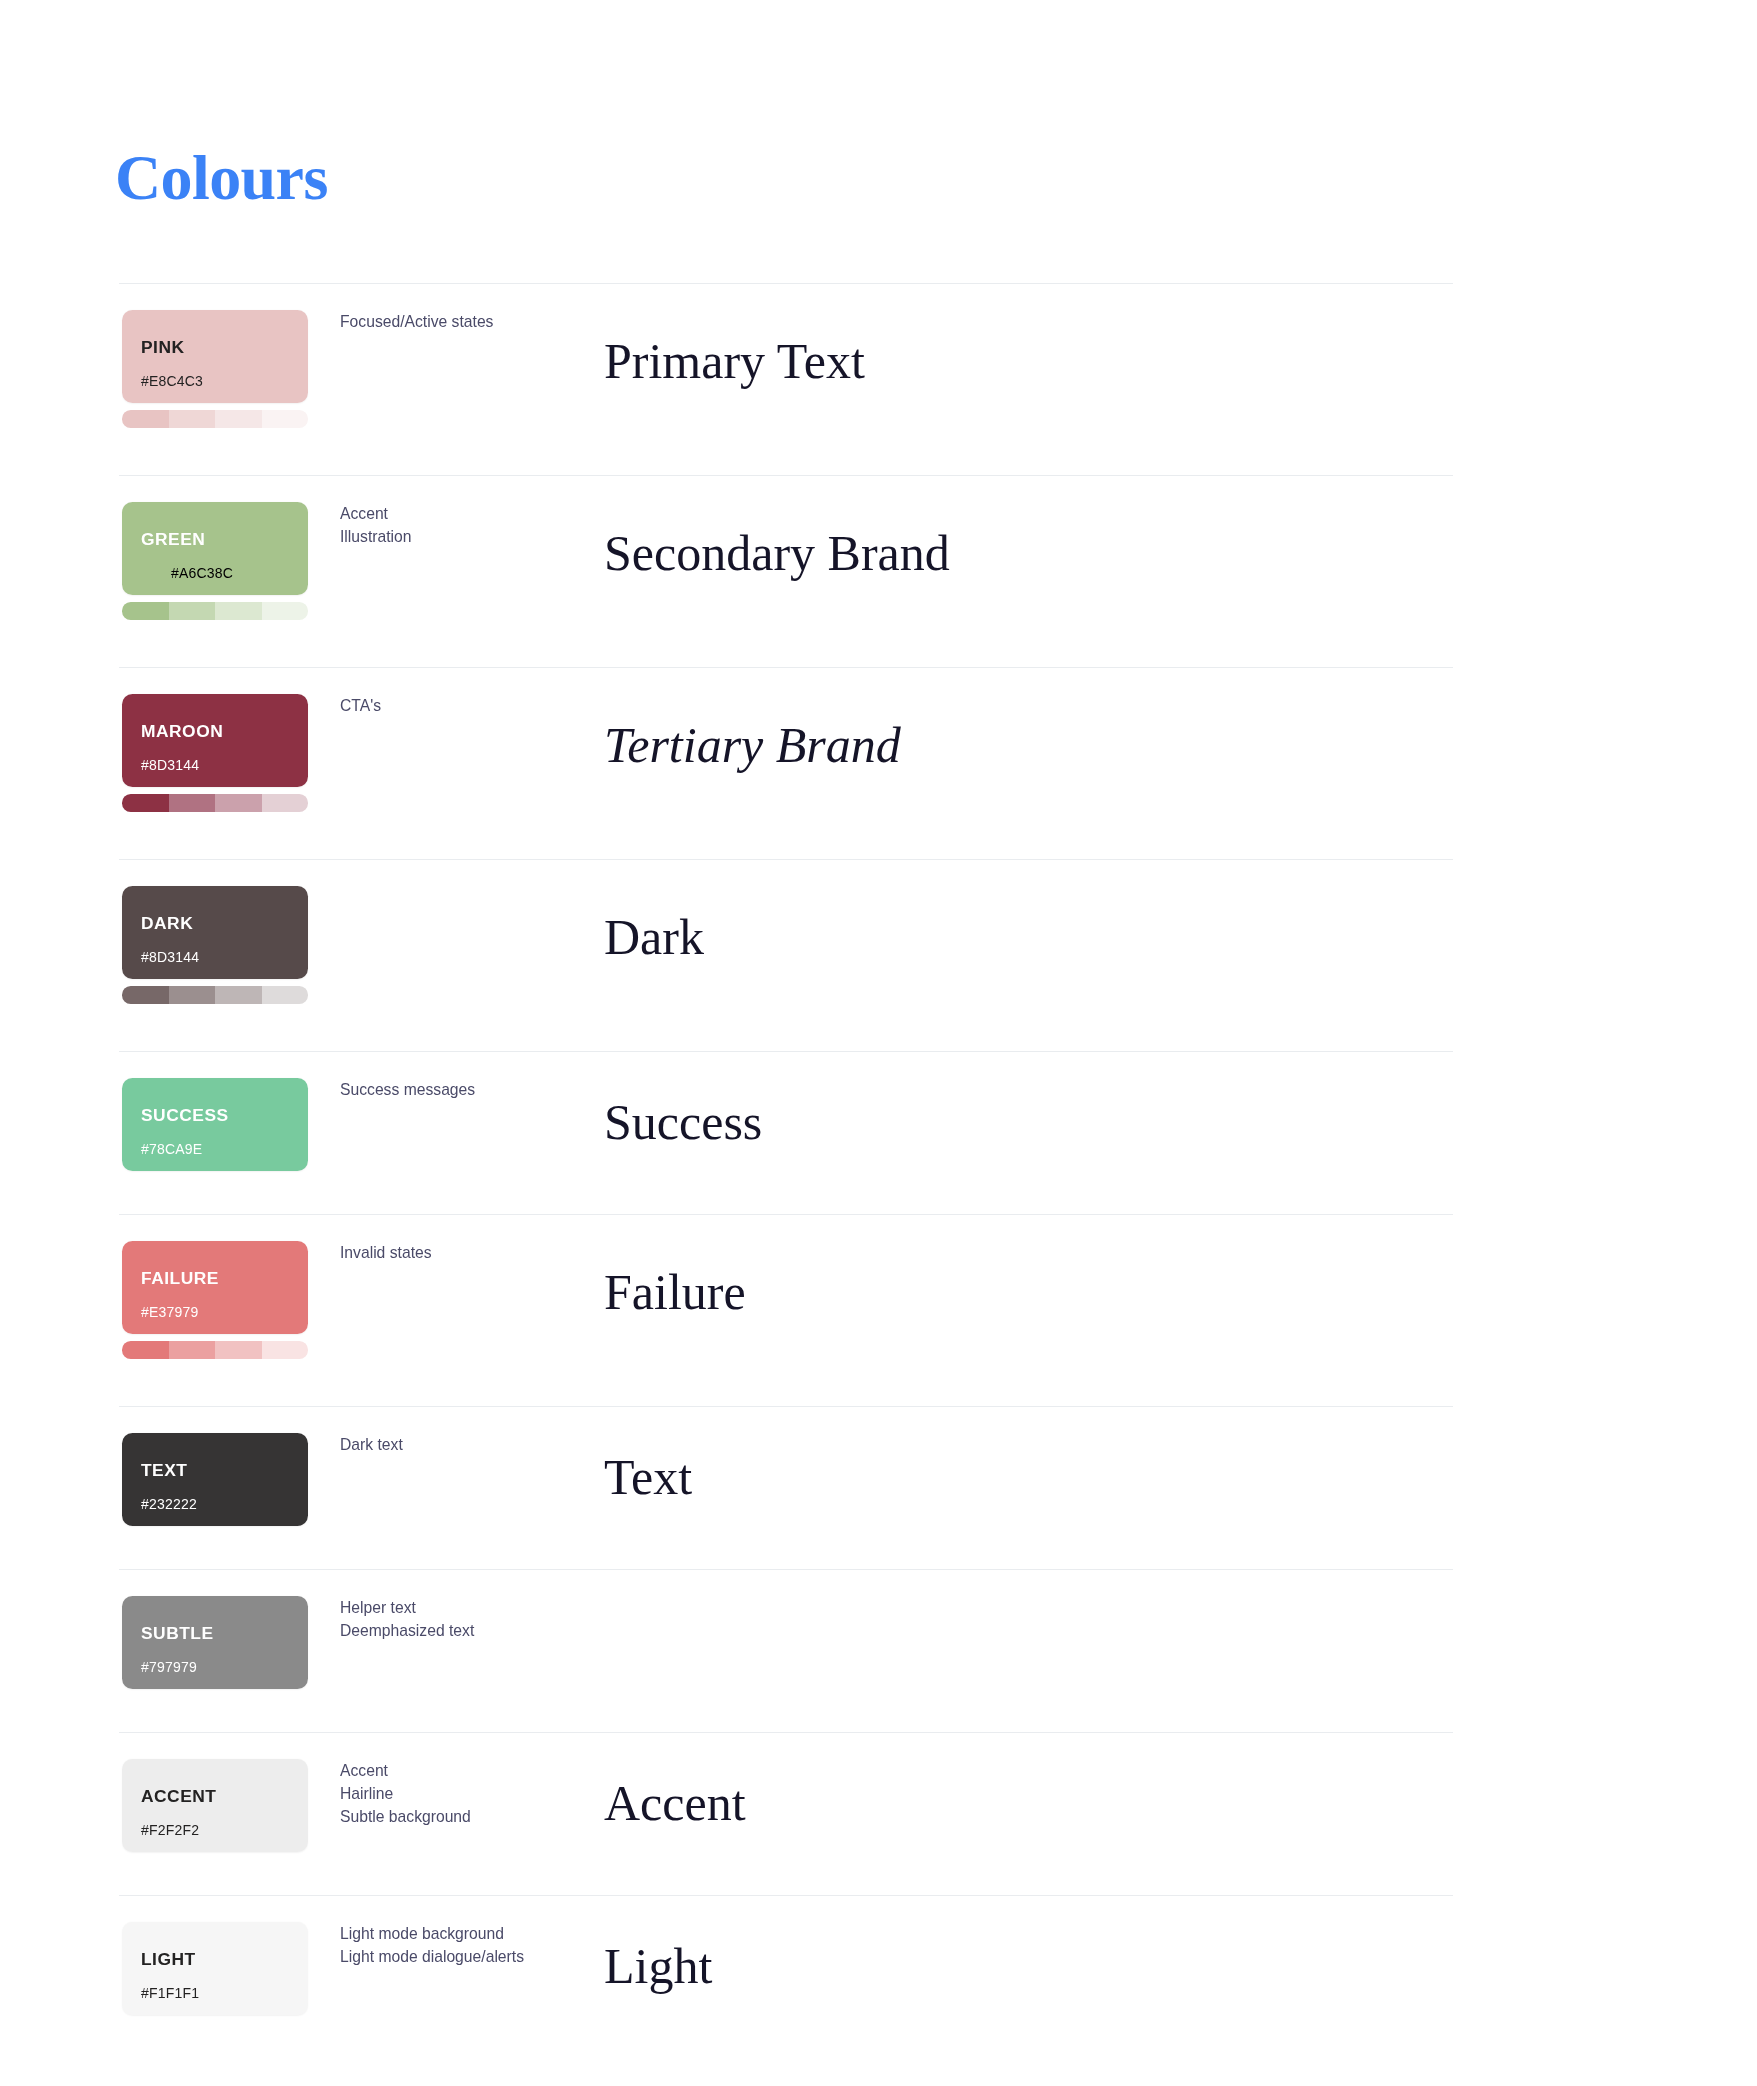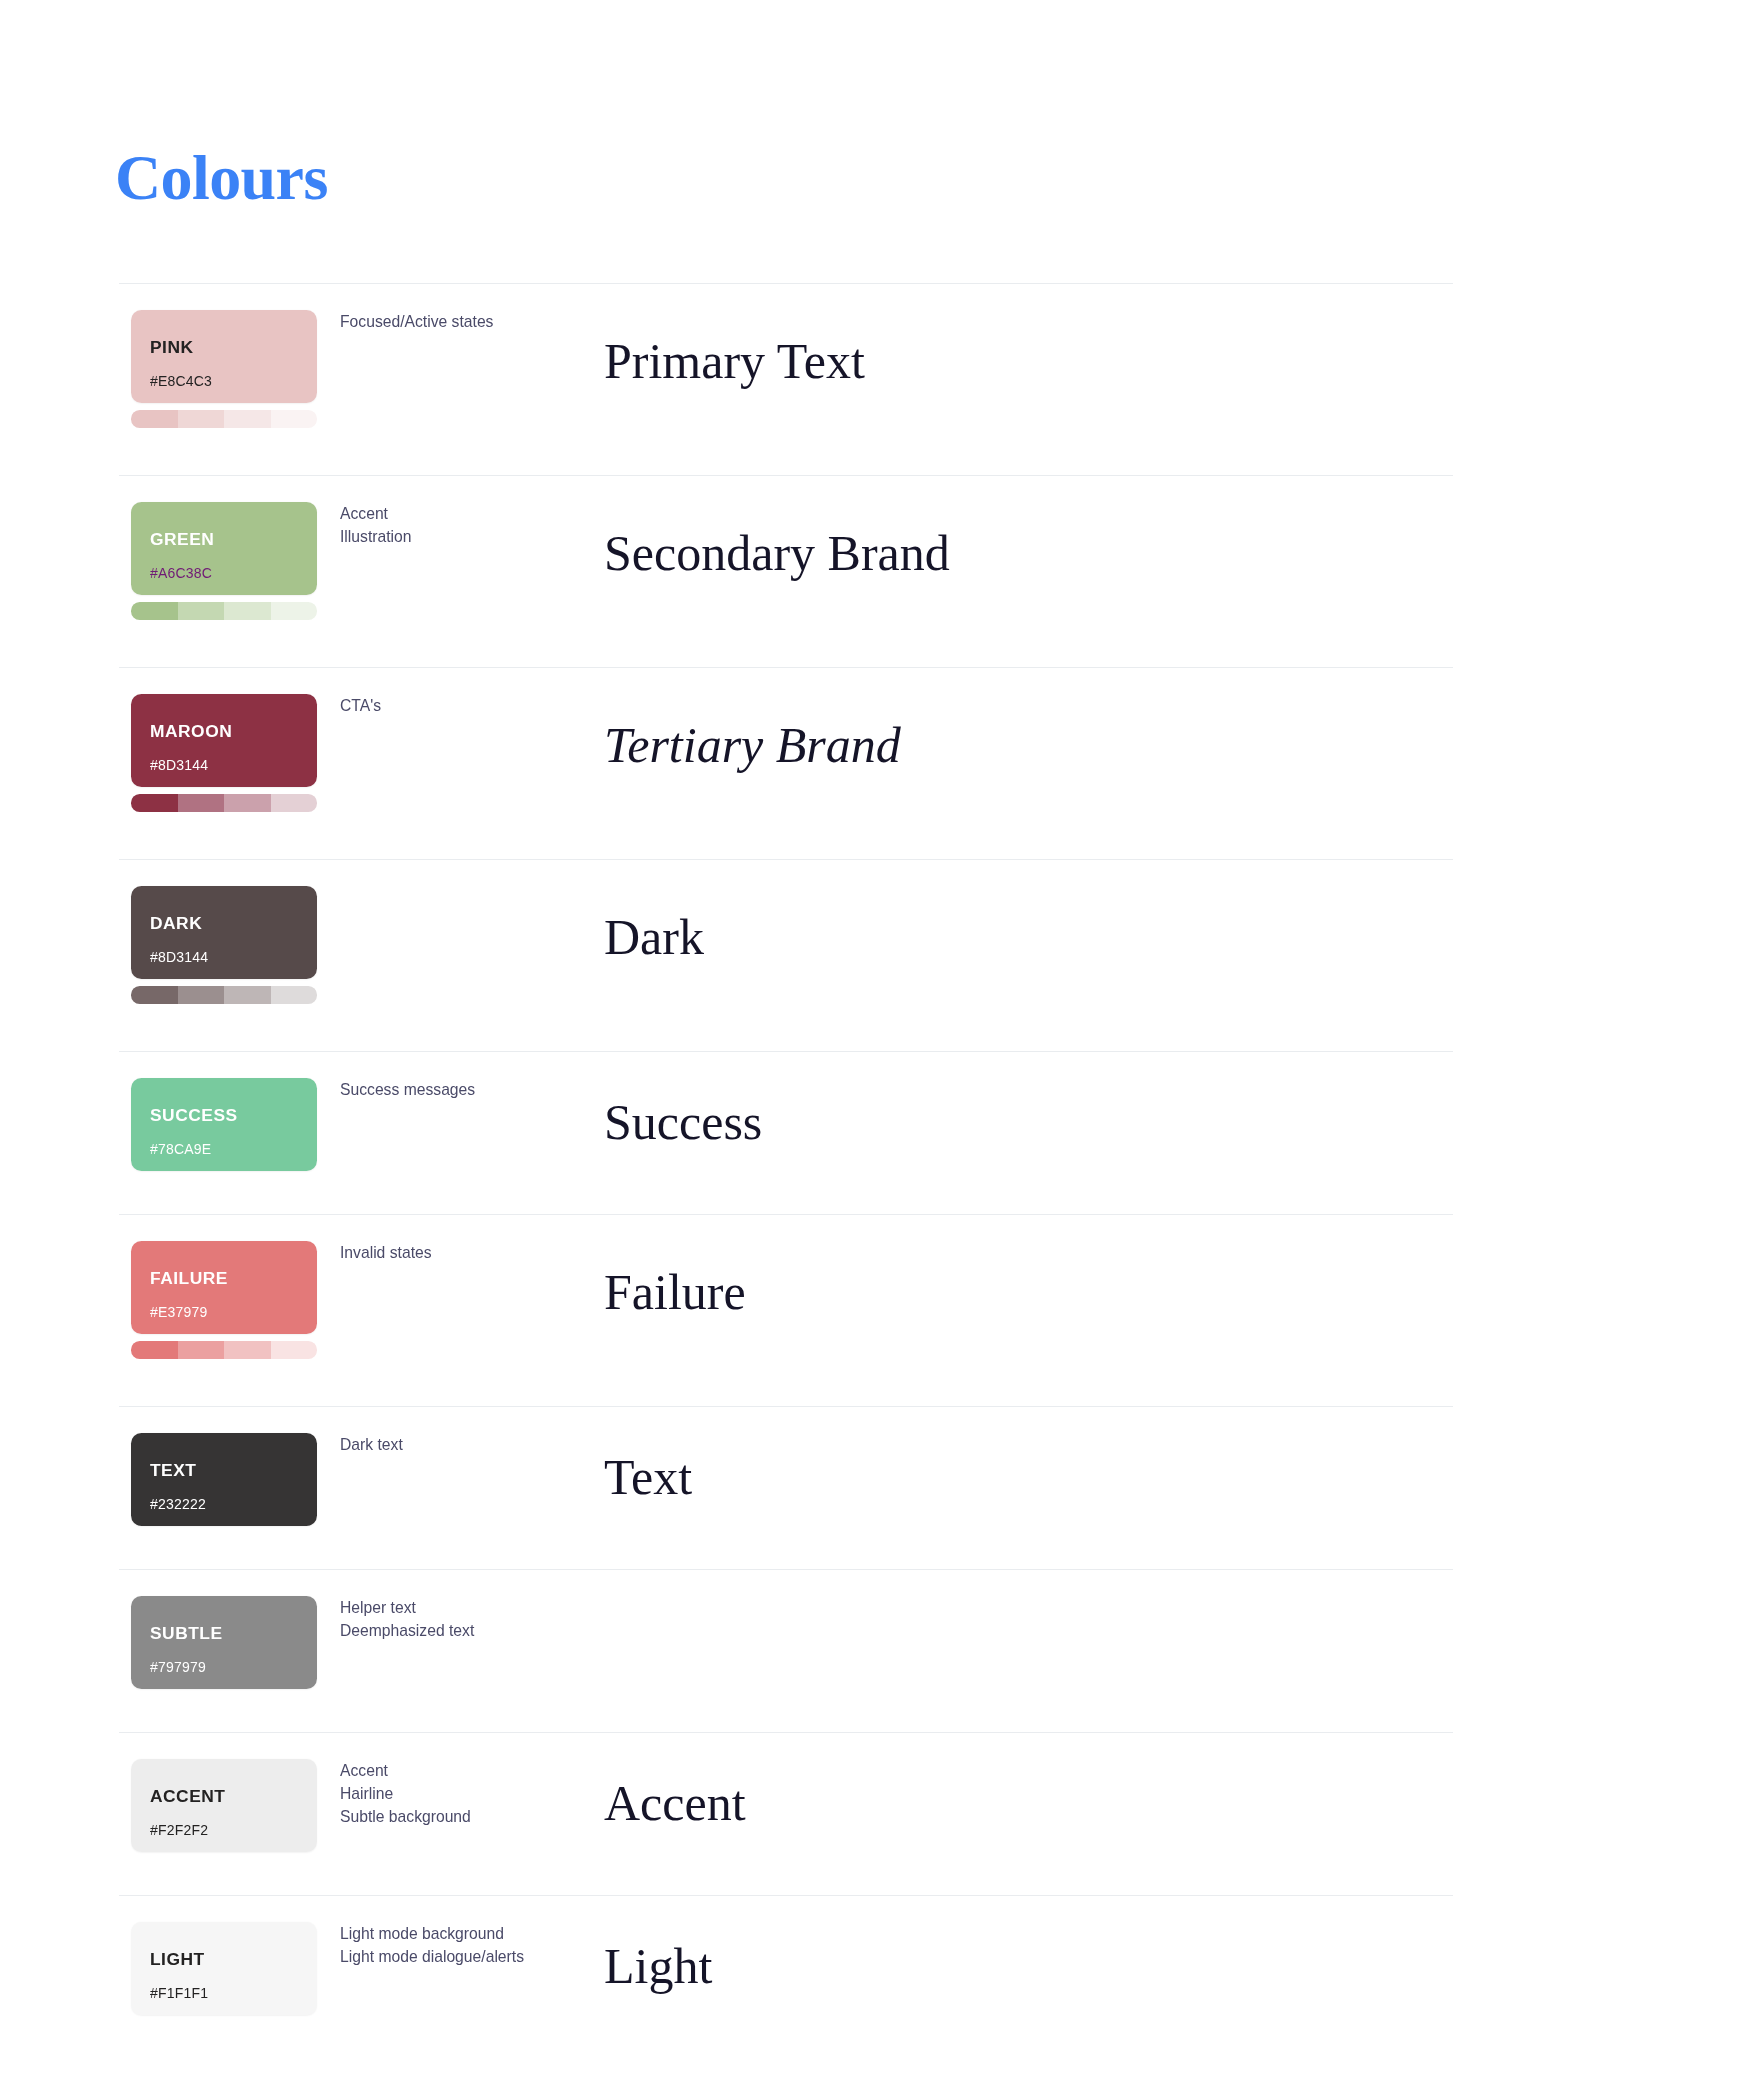--- a/index.html
+++ b/index.html
@@ -57,21 +57,21 @@
 
   .row-inner {
     position: relative;
     display: block;
     height: 100%;
   }
 
   
   .swatch-col {
     position: absolute;
-    left: 12px;
+    left: 3px;
     top: 25.6px;
     width: 182px;
   }
 
   .swatch {
     width: 186px;
     height: 93px;
     border-radius: 10.5px;
     box-sizing: border-box;
     position: relative;
@@ -173,21 +173,21 @@
           <div class="name-col" style="top: 52px;">
             <div class="big-name" style="color: rgb(21, 20, 40);">Primary Text</div>
           </div>
         </div>
       </div>
       <div class="color-row" style="border-top-color: rgb(233, 236, 239); height: 192px;">
         <div class="row-inner">
           <div class="swatch-col">
             <div class="swatch" style="background: rgb(166, 195, 140);">
               <div class="swatch-name" style="color: rgb(255, 255, 255);">GREEN</div>
-              <div class="swatch-hex" style="color: #701a75;">#A6C38C</div>
+              <div class="swatch-hex" style="color: #000000; margin-left: 30px;">#A6C38C</div>
             </div>
             <div class="tint-strip">
               <span style="background: rgb(166, 195, 140);"></span>
               <span style="background: rgb(196, 216, 178);"></span>
               <span style="background: rgb(220, 232, 209);"></span>
               <span style="background: rgb(237, 243, 232);"></span>
             </div>
           </div>
           <div class="usage-col" style="color: rgb(74, 74, 104);">
             <div class="usage-line">Accent</div>

